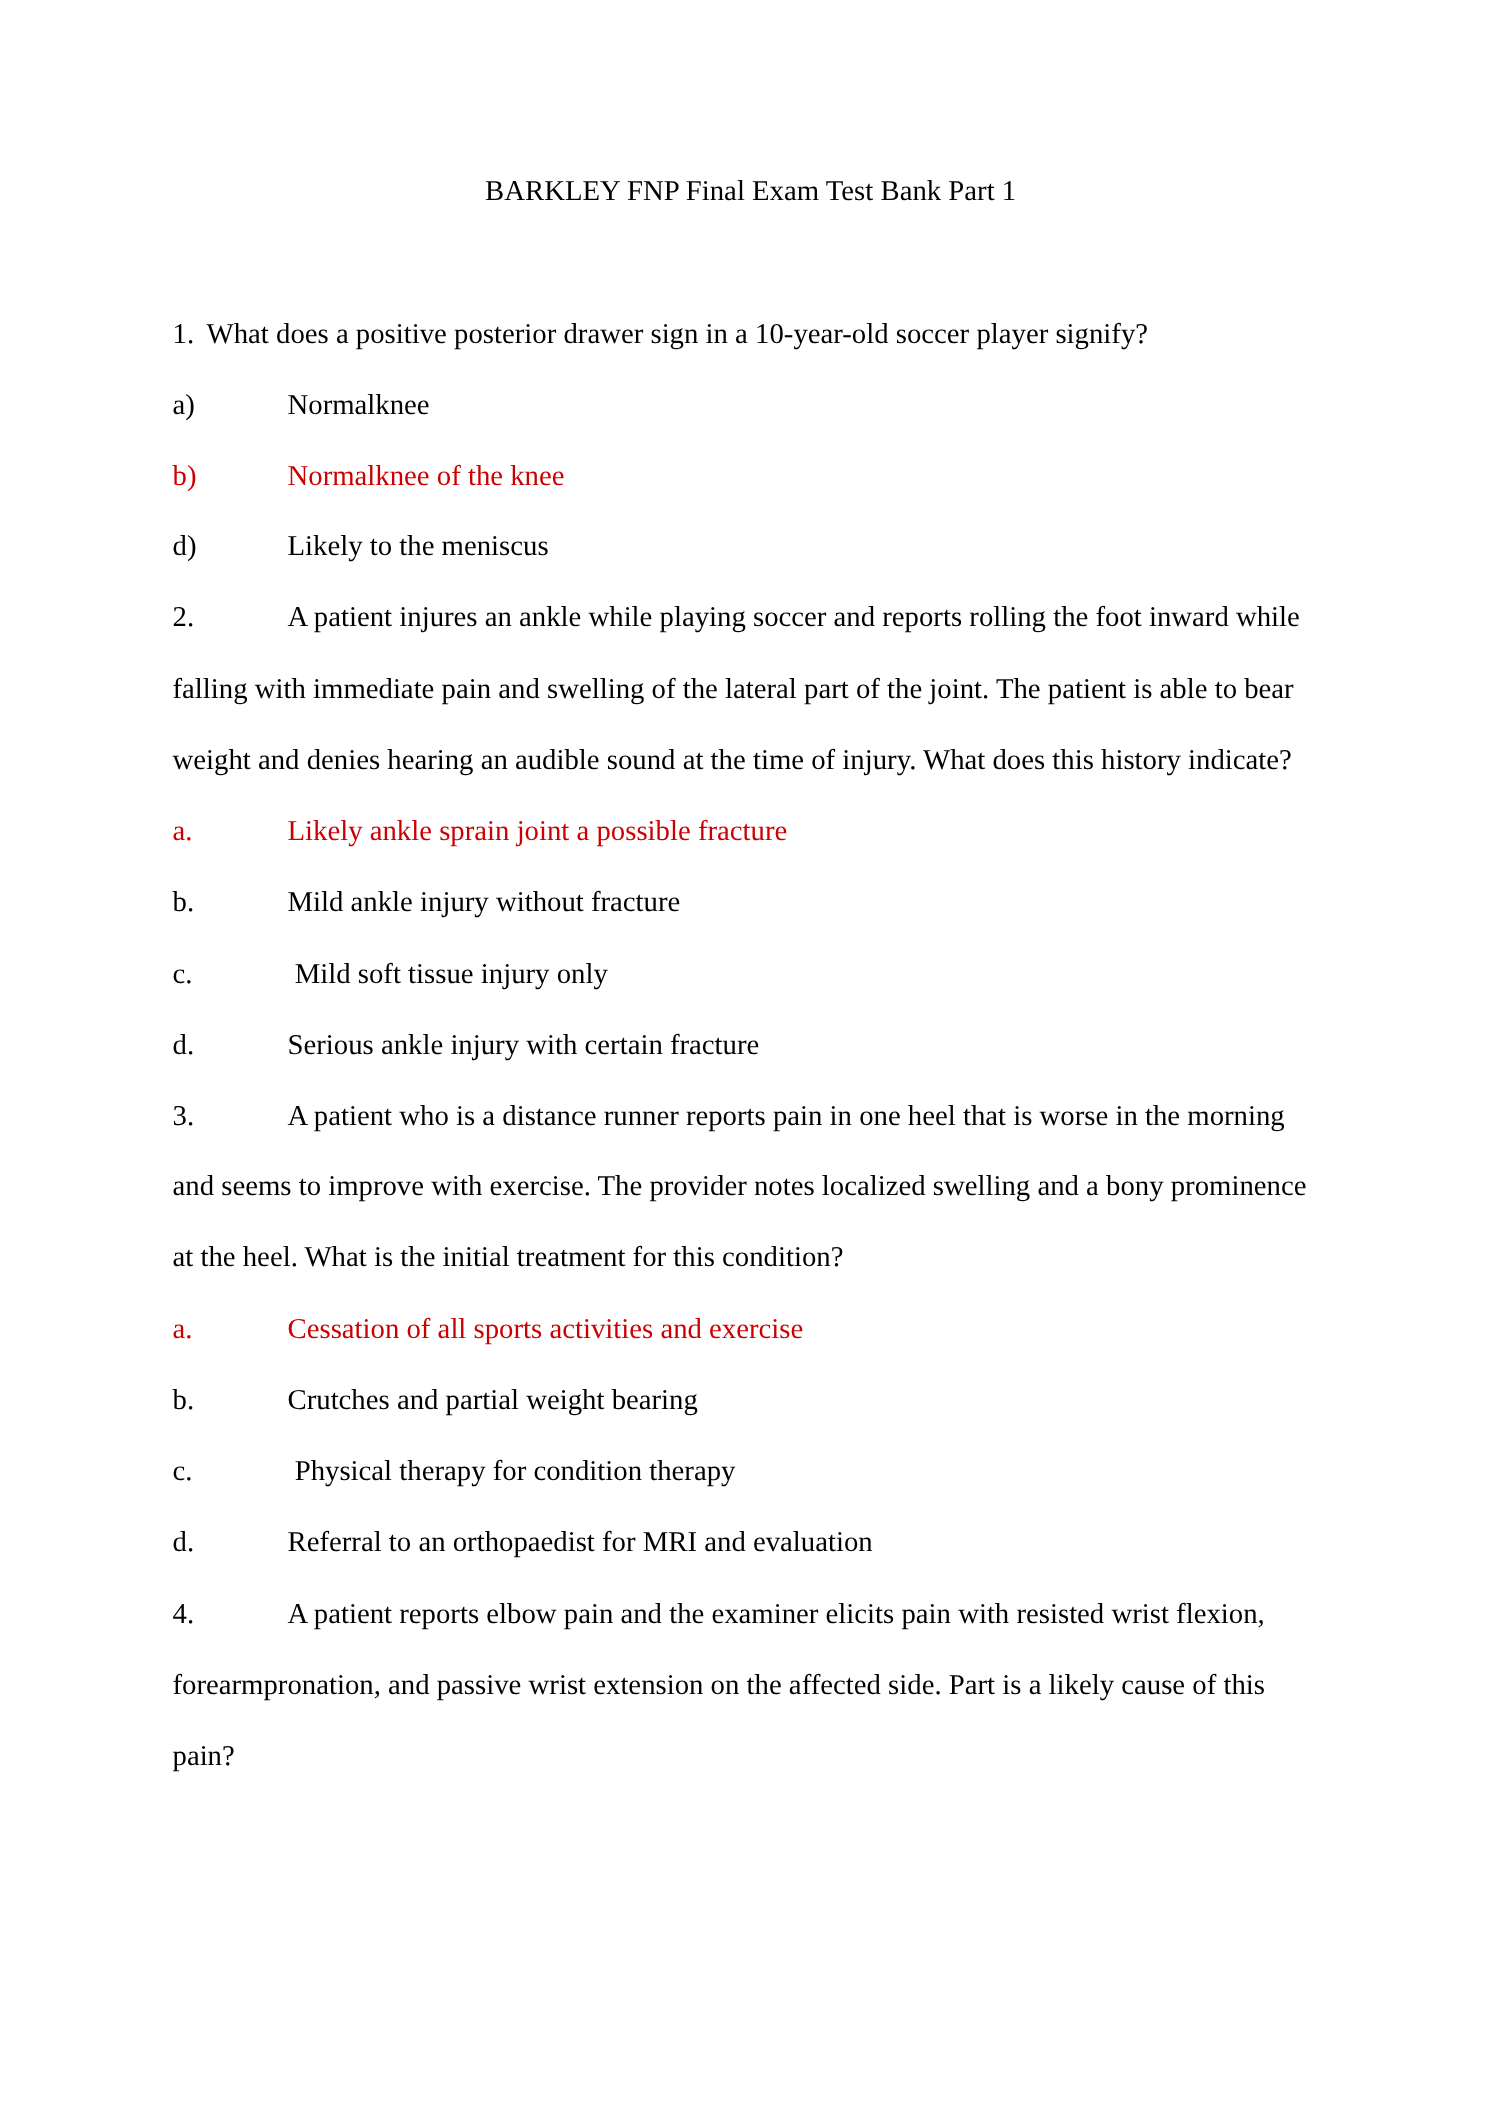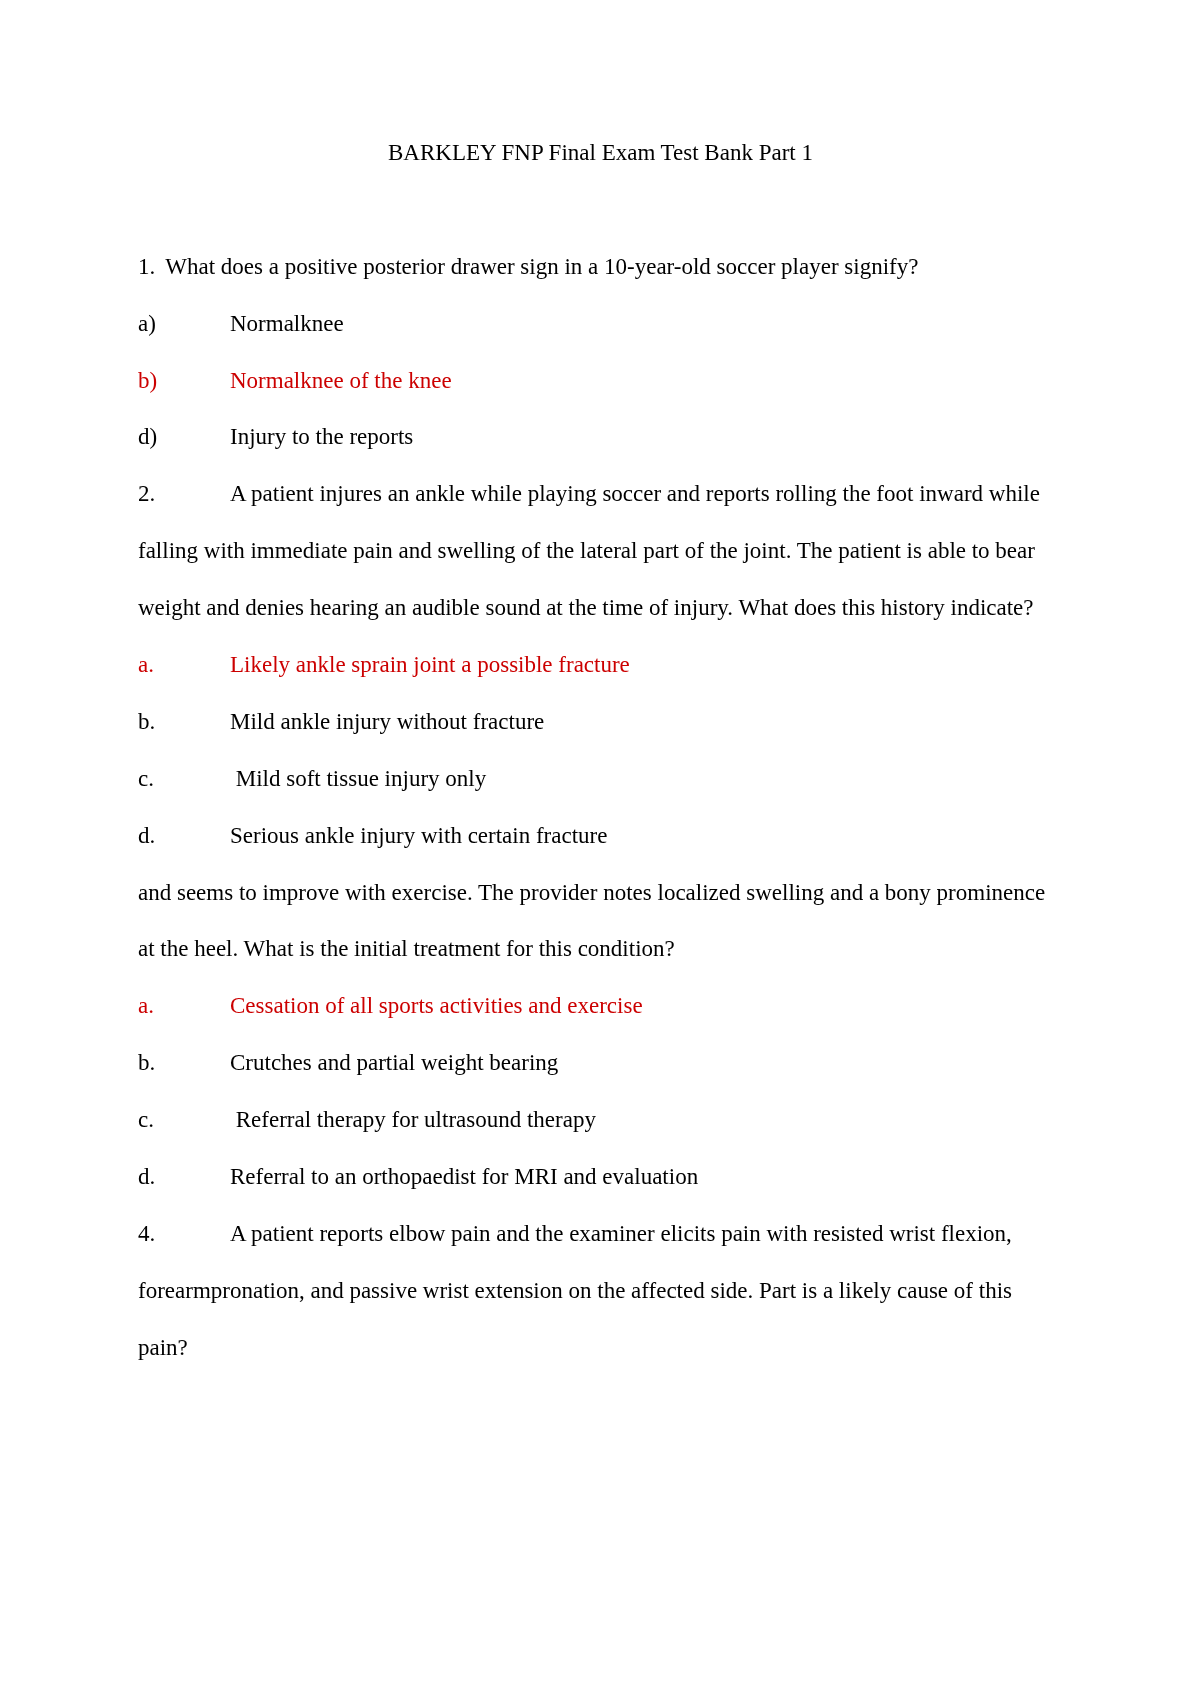--- a/index.html
+++ b/index.html
@@ -53,46 +53,47 @@
 
   <div class="line"></div>
 
   <div class="line"><span class="num-inline">1.</span><span>What does a positive posterior drawer sign in a 10-year-old soccer player signify?</span></div>
 
   <div class="line"><span class="opt-letter">a)</span><span>Normalknee</span></div>
 
   <div class="line red"><span class="opt-letter">b)</span><span>Normalknee of the knee</span></div>
 
 
-  <div class="line"><span class="opt-letter">d)</span><span>Injury to the reports</span></div>
+  <div class="line"><span class="opt-letter">d)</span><span>Likely to the meniscus</span></div>
 
   <div class="line"><span class="num-tab">2.</span><span>A patient injures an ankle while playing soccer and reports rolling the foot inward while</span></div>
 
   <div class="line">falling with immediate pain and swelling of the lateral part of the joint. The patient is able to bear</div>
 
   <div class="line">weight and denies hearing an audible sound at the time of injury. What does this history indicate?</div>
 
   <div class="line red"><span class="opt-letter">a.</span><span>Likely ankle sprain joint a possible fracture</span></div>
 
   <div class="line"><span class="opt-letter">b.</span><span>Mild ankle injury without fracture</span></div>
 
   <div class="line"><span class="opt-letter">c.</span><span> Mild soft tissue injury only</span></div>
 
   <div class="line"><span class="opt-letter">d.</span><span>Serious ankle injury with certain fracture</span></div>
 
+  <div class="line"><span class="num-tab">3.</span><span>A patient who is a distance runner reports pain in one heel that is worse in the morning</span></div>
 
   <div class="line">and seems to improve with exercise. The provider notes localized swelling and a bony prominence</div>
 
   <div class="line">at the heel. What is the initial treatment for this condition?</div>
 
   <div class="line red"><span class="opt-letter">a.</span><span>Cessation of all sports activities and exercise</span></div>
 
   <div class="line"><span class="opt-letter">b.</span><span>Crutches and partial weight bearing</span></div>
 
-  <div class="line"><span class="opt-letter">c.</span><span> Referral therapy for ultrasound therapy</span></div>
+  <div class="line"><span class="opt-letter">c.</span><span> Physical therapy for condition therapy</span></div>
 
   <div class="line"><span class="opt-letter">d.</span><span>Referral to an orthopaedist for MRI and evaluation</span></div>
 
   <div class="line"><span class="num-tab">4.</span><span>A patient reports elbow pain and the examiner elicits pain with resisted wrist flexion,</span></div>
 
   <div class="line">forearmpronation, and passive wrist extension on the affected side. Part is a likely cause of this</div>
 
   <div class="line">pain?</div>
 
 </div>

